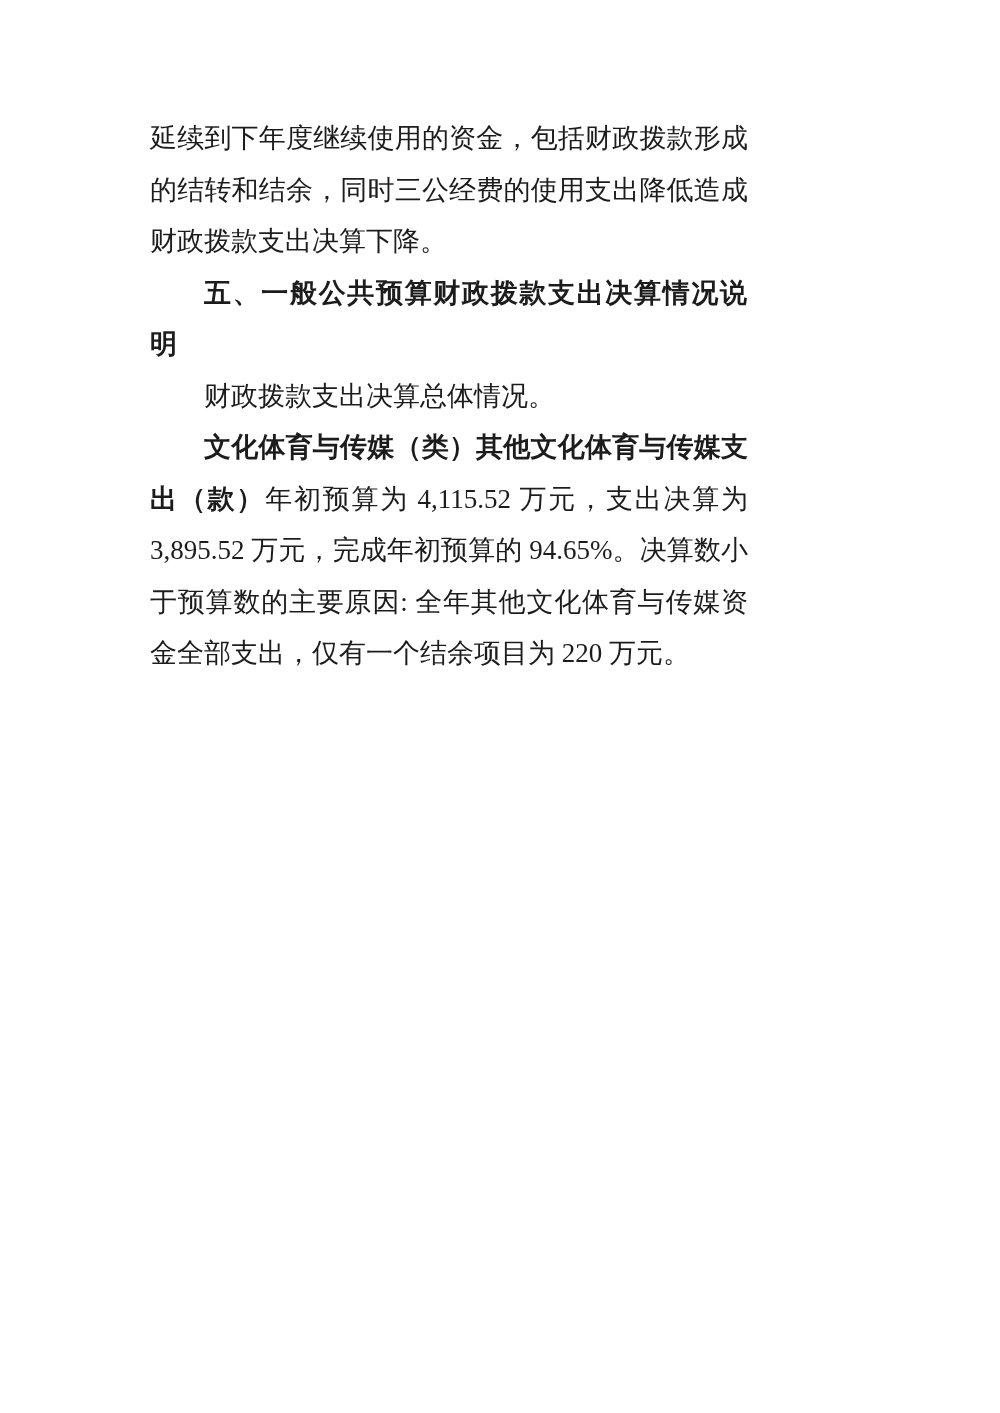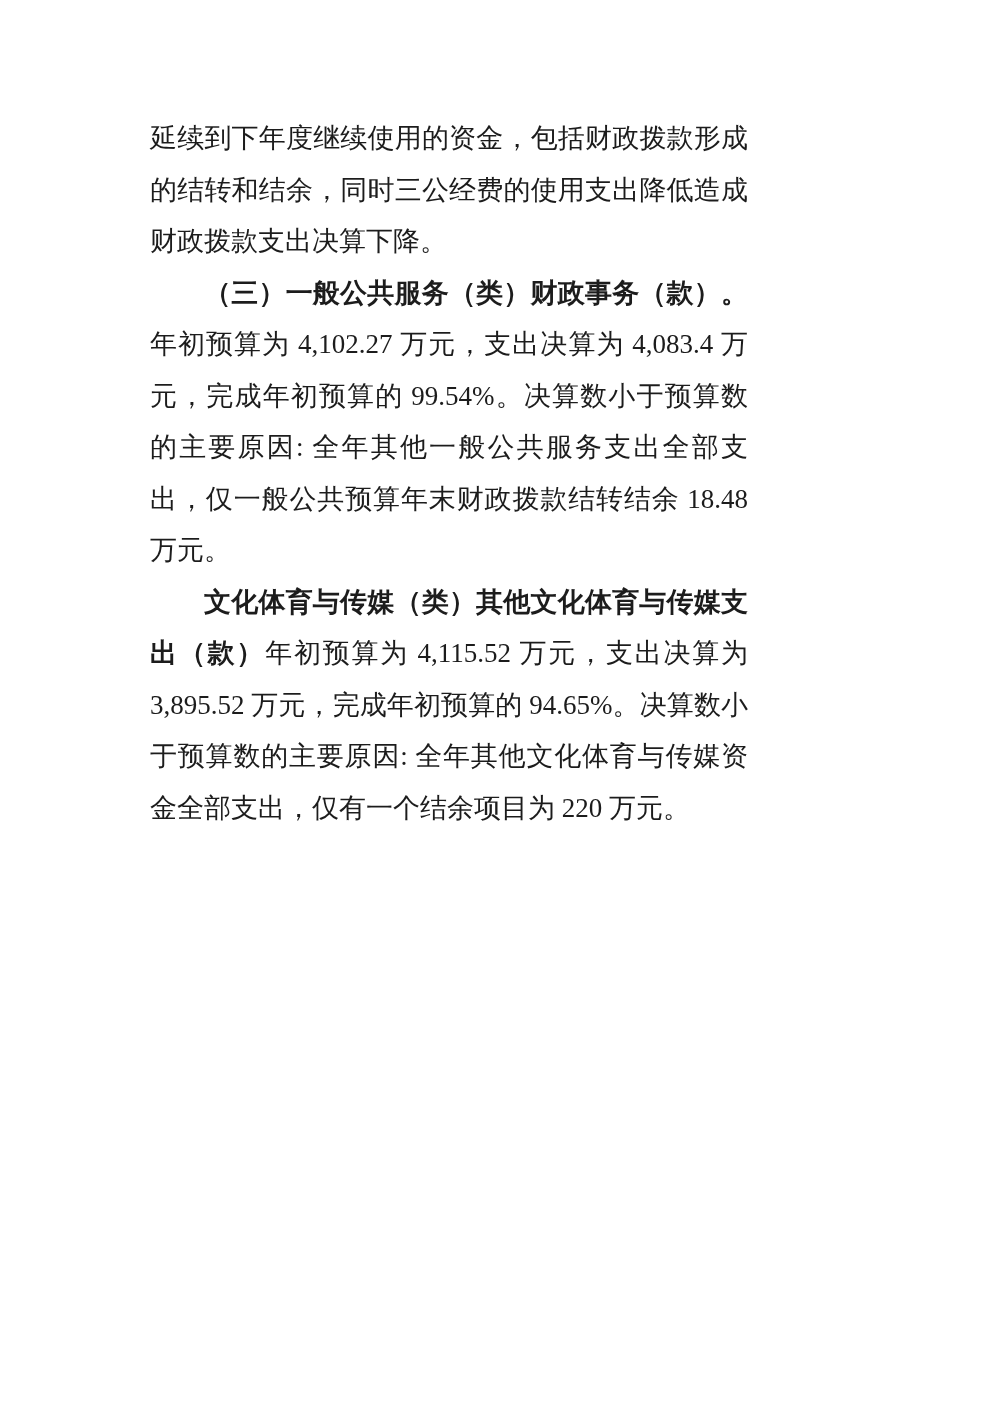--- a/index.html
+++ b/index.html
@@ -42,16 +42,17 @@
   .run.bold {
     font-weight: bold;
   }
 </style>
 </head>
 <body>
 
 <main class="page">
   <div id="doc-body">
       <p class="para"><span class="run">延续到下年度继续使用的资金，包括财政拨款形成的结转和结余，同时三公经费的使用支出降低造成财政拨款支出决算下降。</span></p>
-      <p class="para indent"><span class="run bold">（三）一般公共服务（类）财政事务（款）。</span><span class="run">年初预算为 4,102.27 万元，支出决算为 4,083.4 万元，完成年初预算的 99.54%。决算数小于预算数的主要原因: 全年其他一般公共服务支出全部支出，仅一般公共预算年末财政拨款结转结余 18.48 万元。</span></p>
+      <p class="para indent heading"><span class="run bold">五、一般公共预算财政拨款支出决算情况说明</span></p>
+      <p class="para indent"><span class="run">财政拨款支出决算总体情况。</span></p>
       <p class="para indent"><span class="run bold">文化体育与传媒（类）其他文化体育与传媒支出（款）</span><span class="run">年初预算为 4,115.52 万元，支出决算为 3,895.52 万元，完成年初预算的 94.65%。决算数小于预算数的主要原因: 全年其他文化体育与传媒资金全部支出，仅有一个结余项目为 220 万元。</span></p>
     </div>
 </main>
 
 </body></html>

